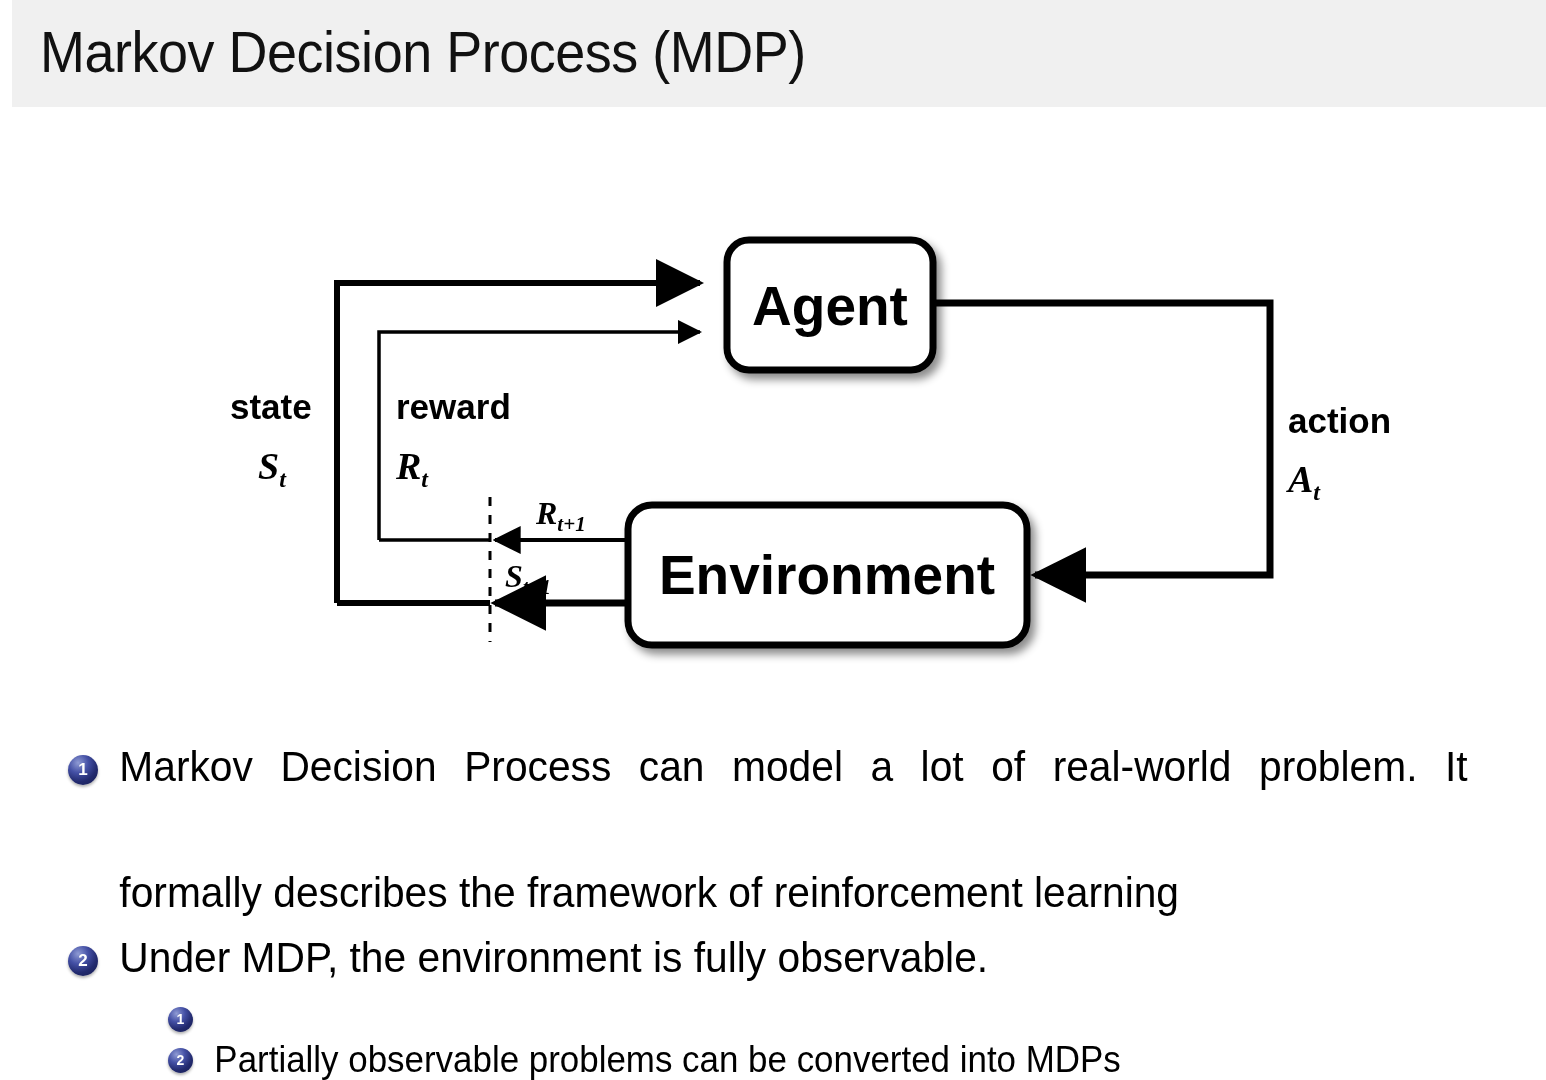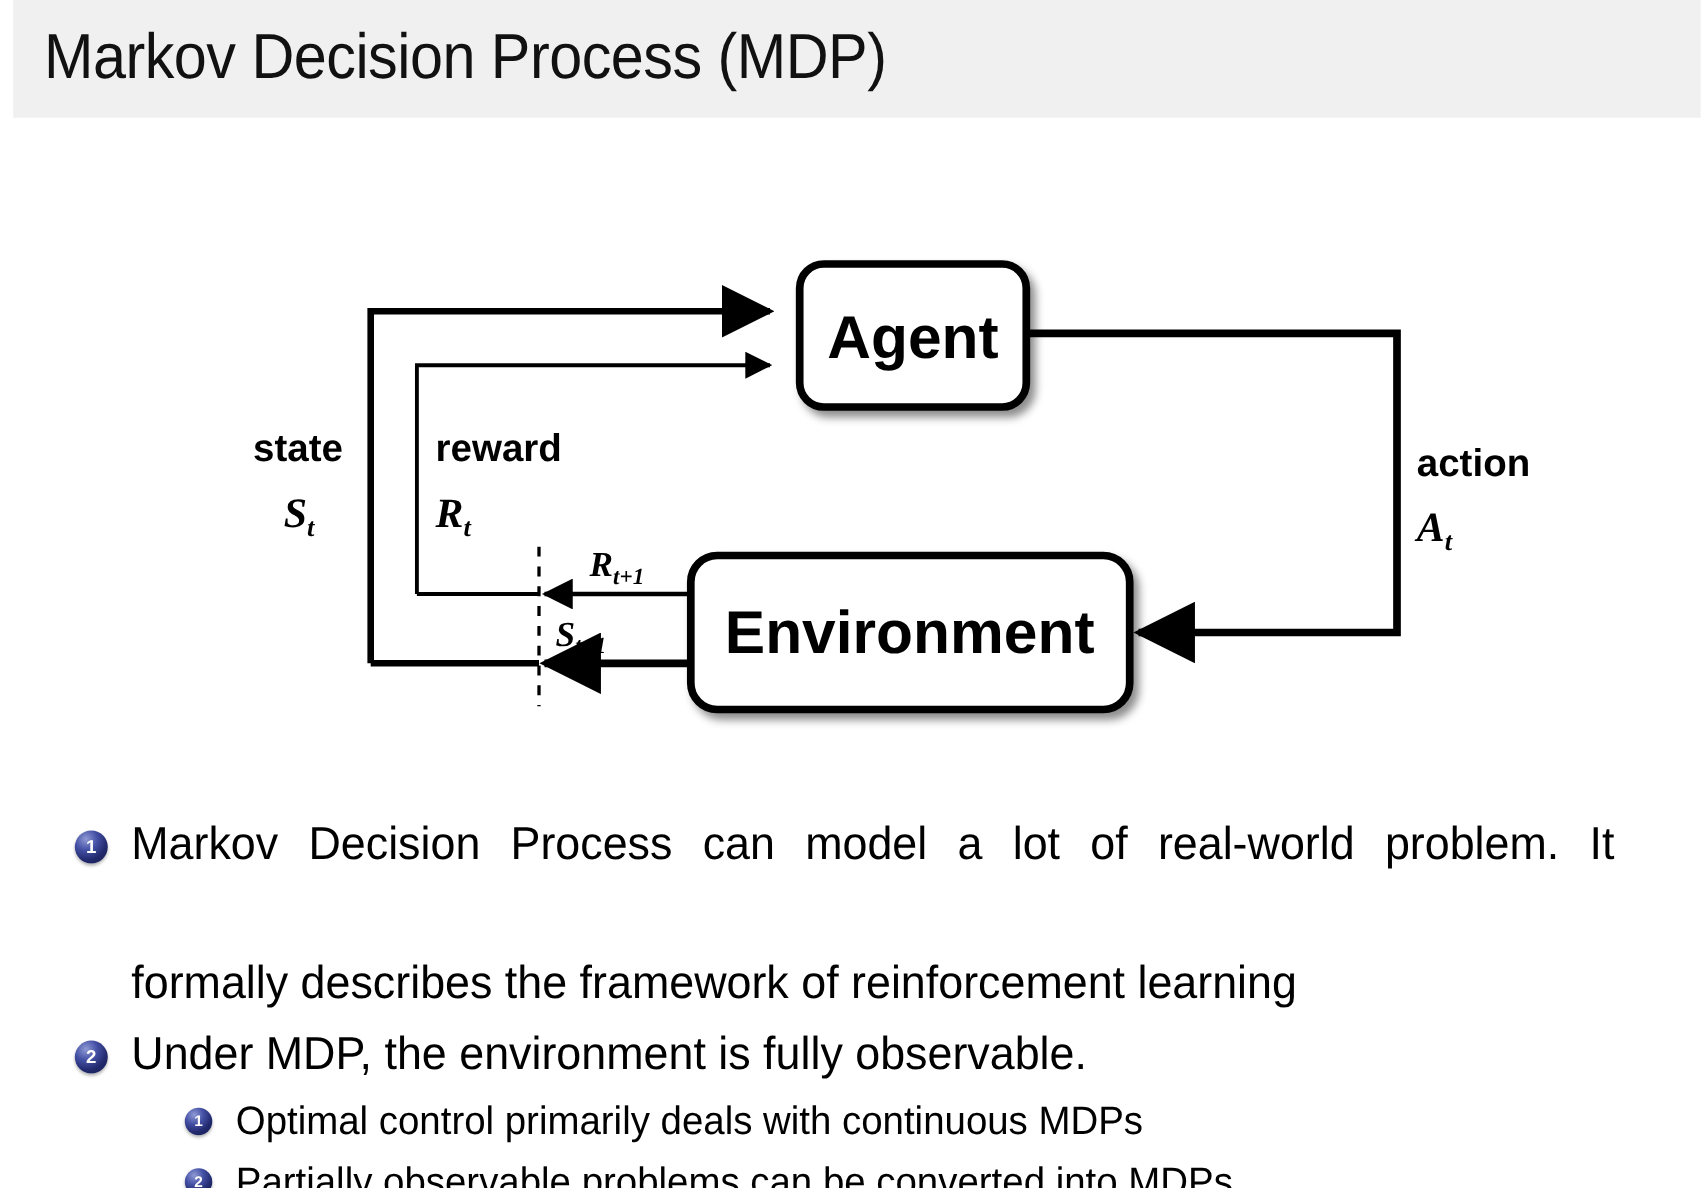--- a/index.html
+++ b/index.html
@@ -274,23 +274,20 @@
     <div class="badge badge-l1">2</div>
     <div class="bullet-text-block">
       <div class="bullet-text-l1">
         <div class="nojust">Under MDP, the environment is fully observable.</div>
       </div>
     </div>
   </div>
 
   <div class="bullet-row bullet-level2">
     <div class="badge badge-l2">1</div>
-    <div class="bullet-text-block">
-      <div class="bullet-text-l2">Optimal control primarily deals with continuous MDPs</div>
-    </div>
   </div>
 
   <div class="bullet-row bullet-level2">
     <div class="badge badge-l2">2</div>
     <div class="bullet-text-block">
       <div class="bullet-text-l2">Partially observable problems can be converted into MDPs</div>
     </div>
   </div>
 
 </div>

